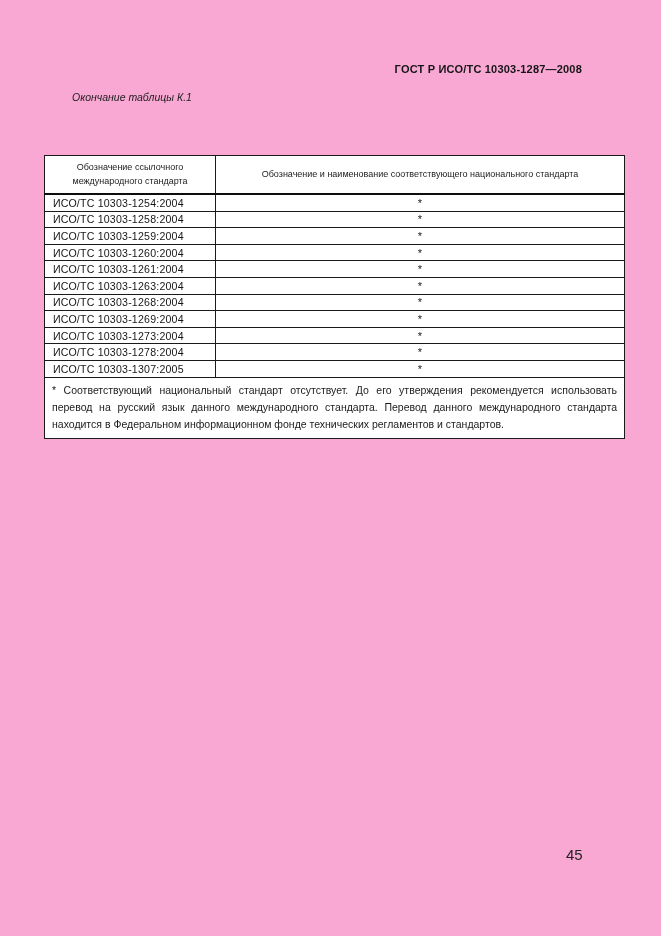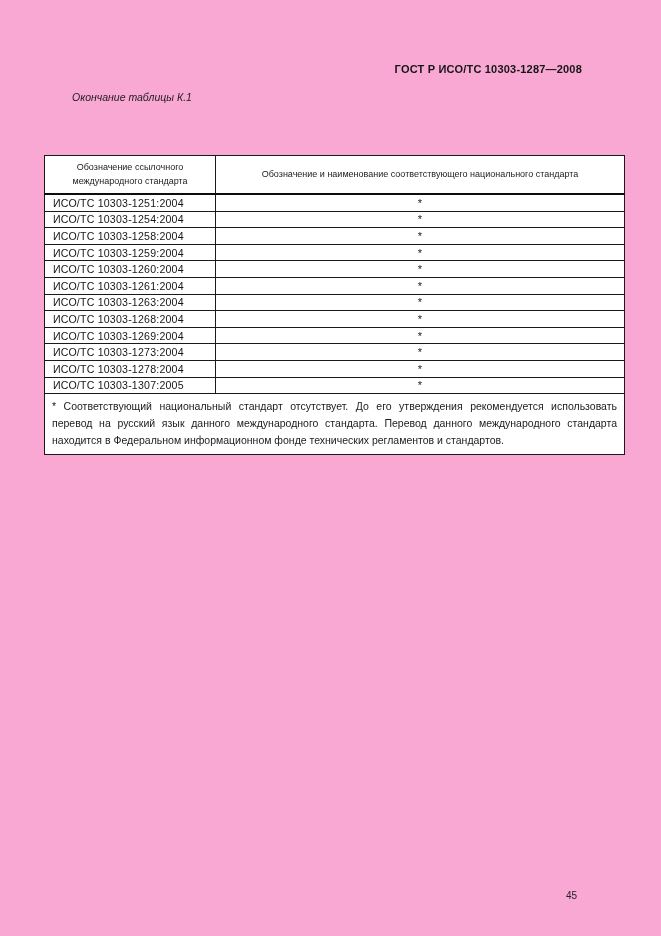--- a/index.html
+++ b/index.html
@@ -86,23 +86,23 @@
   table.std-table td.footnote-cell {
     font-size: 10.5px;
     line-height: 17px;
     text-align: justify;
     padding: 4px 7px 5px 7px;
     color: #1b1b1b;
     vertical-align: top;
   }
   .page-number {
     position: absolute;
-    top: 890px;
+    top: 846px;
     left: 566px;
-    font-size: 10px;
+    font-size: 15px;
     color: #222;
   }
 </style>
 </head>
 <body>
 
 <div class="page">
 
   <div class="running-header">ГОСТ Р ИСО/ТС 10303-1287—2008</div>
 
@@ -110,24 +110,20 @@
 
   <table class="std-table">
     <thead>
       <tr>
         <th class="col-ref">Обозначение ссылочного международного стандарта</th>
         <th class="col-nat">Обозначение и наименование соответствующего национального стандарта</th>
       </tr>
     </thead>
     <tbody>
 
-  <tr>
-    <td class="cell-code">ИСО/ТС 10303-1251:2004</td>
-    <td class="cell-star">*</td>
-  </tr>
 
   <tr>
     <td class="cell-code">ИСО/ТС 10303-1254:2004</td>
     <td class="cell-star">*</td>
   </tr>
 
   <tr>
     <td class="cell-code">ИСО/ТС 10303-1258:2004</td>
     <td class="cell-star">*</td>
   </tr>

